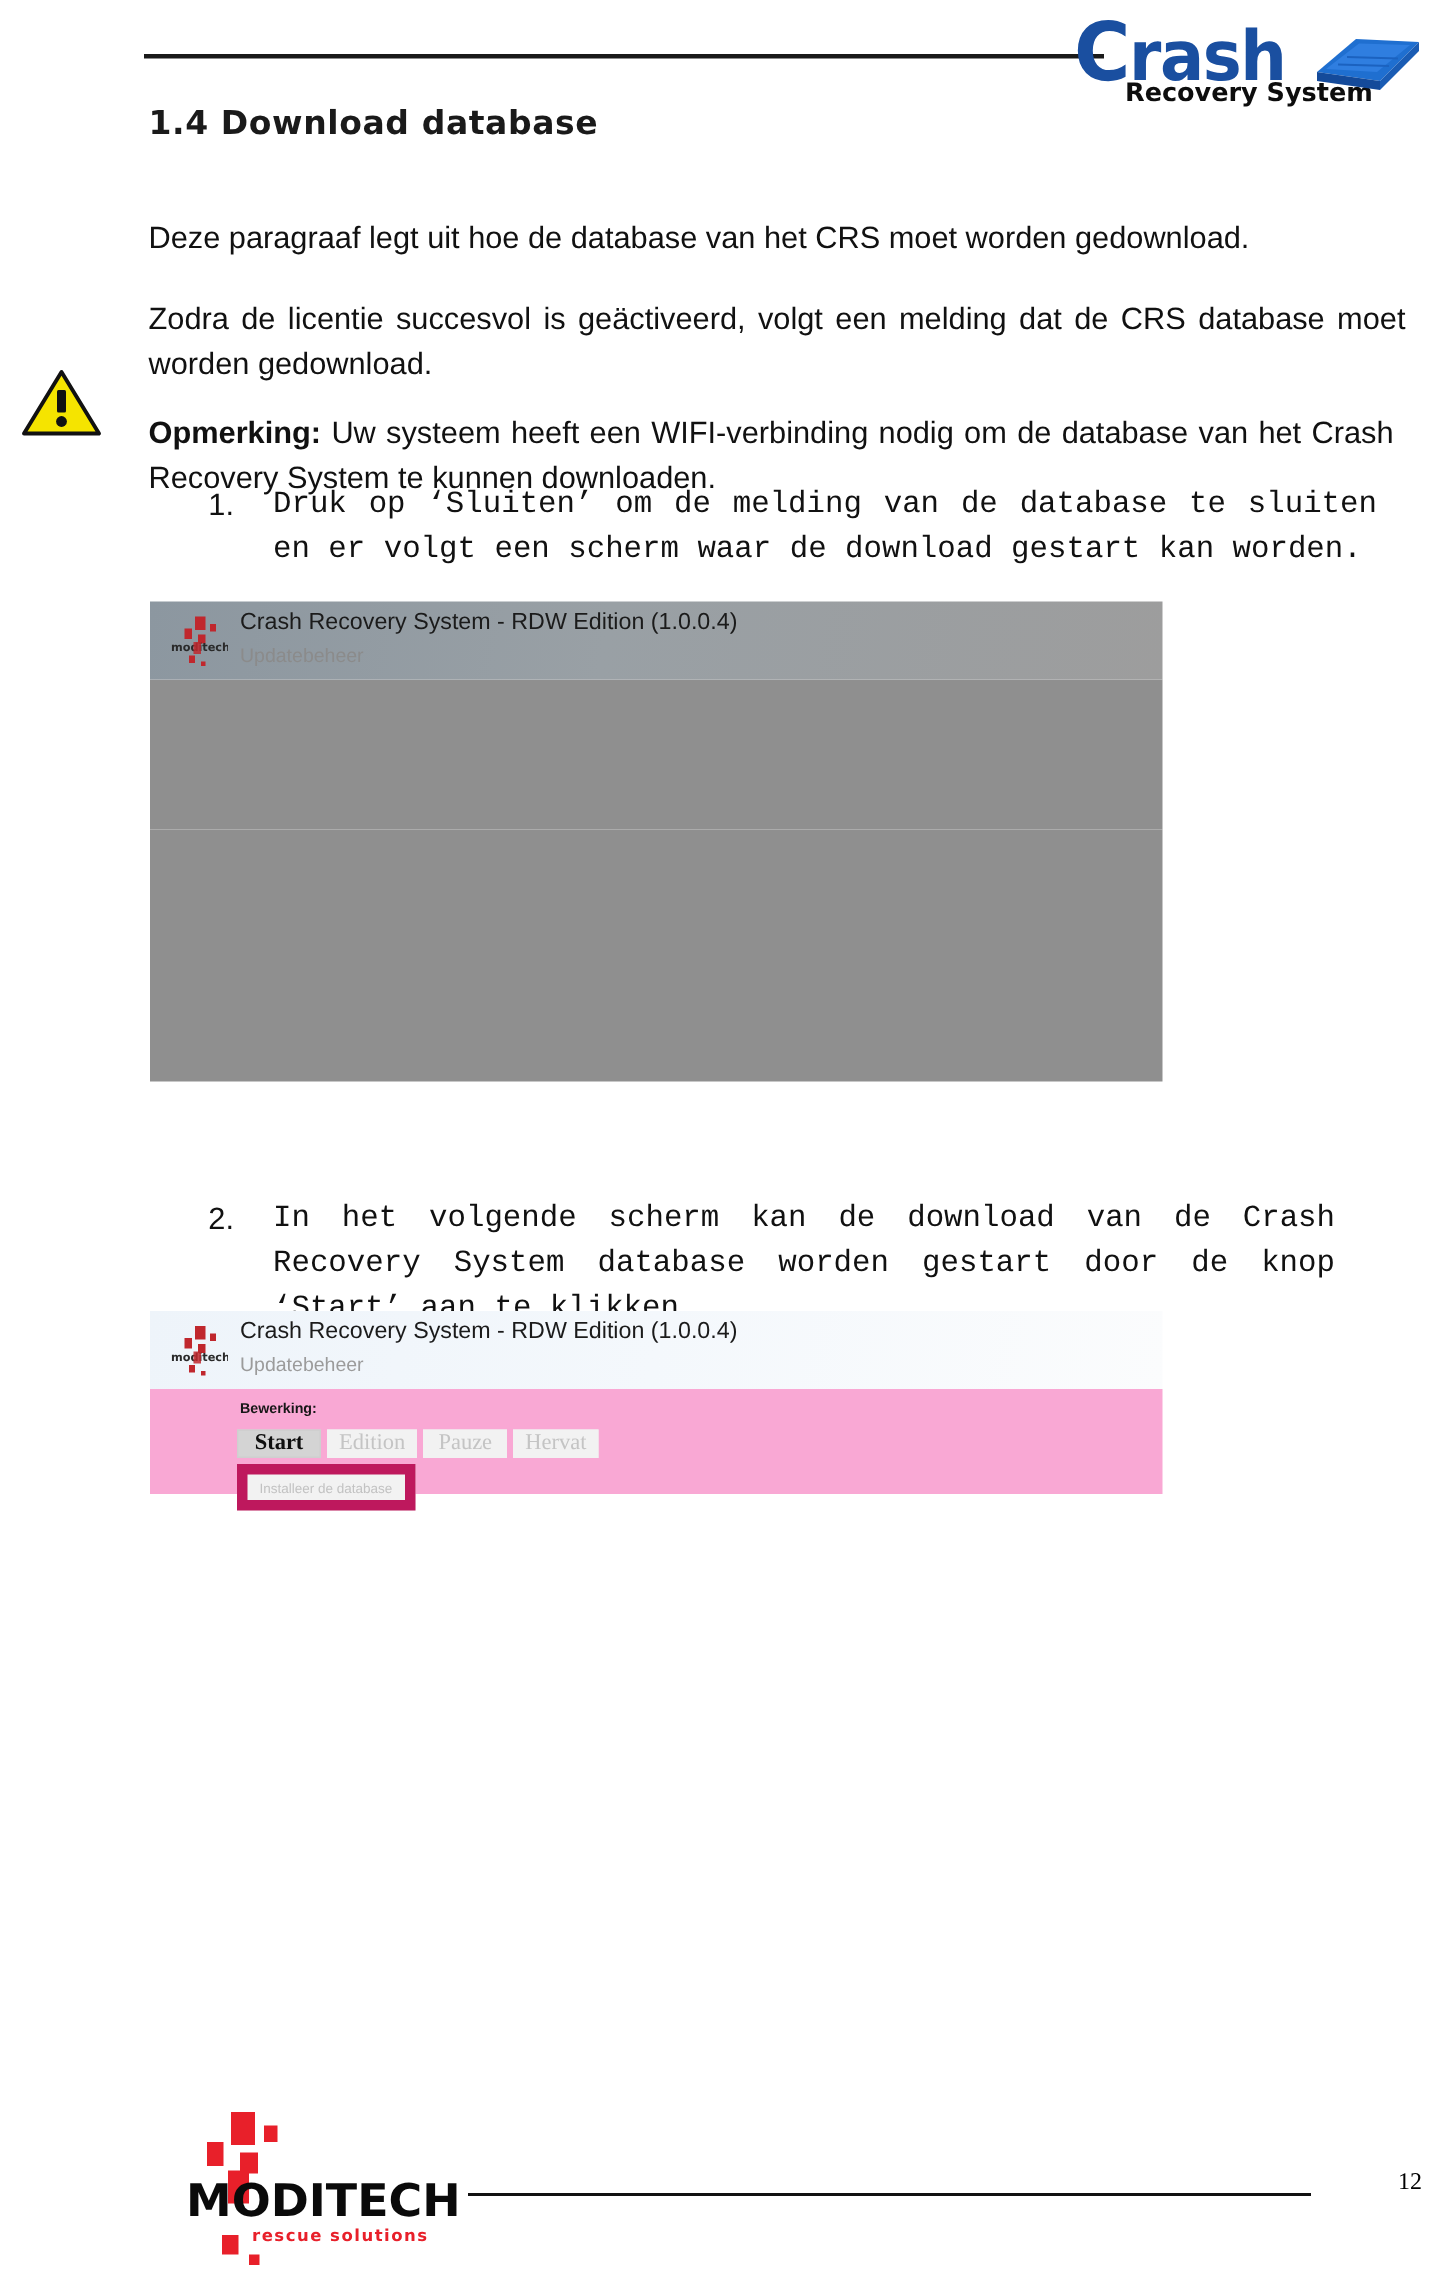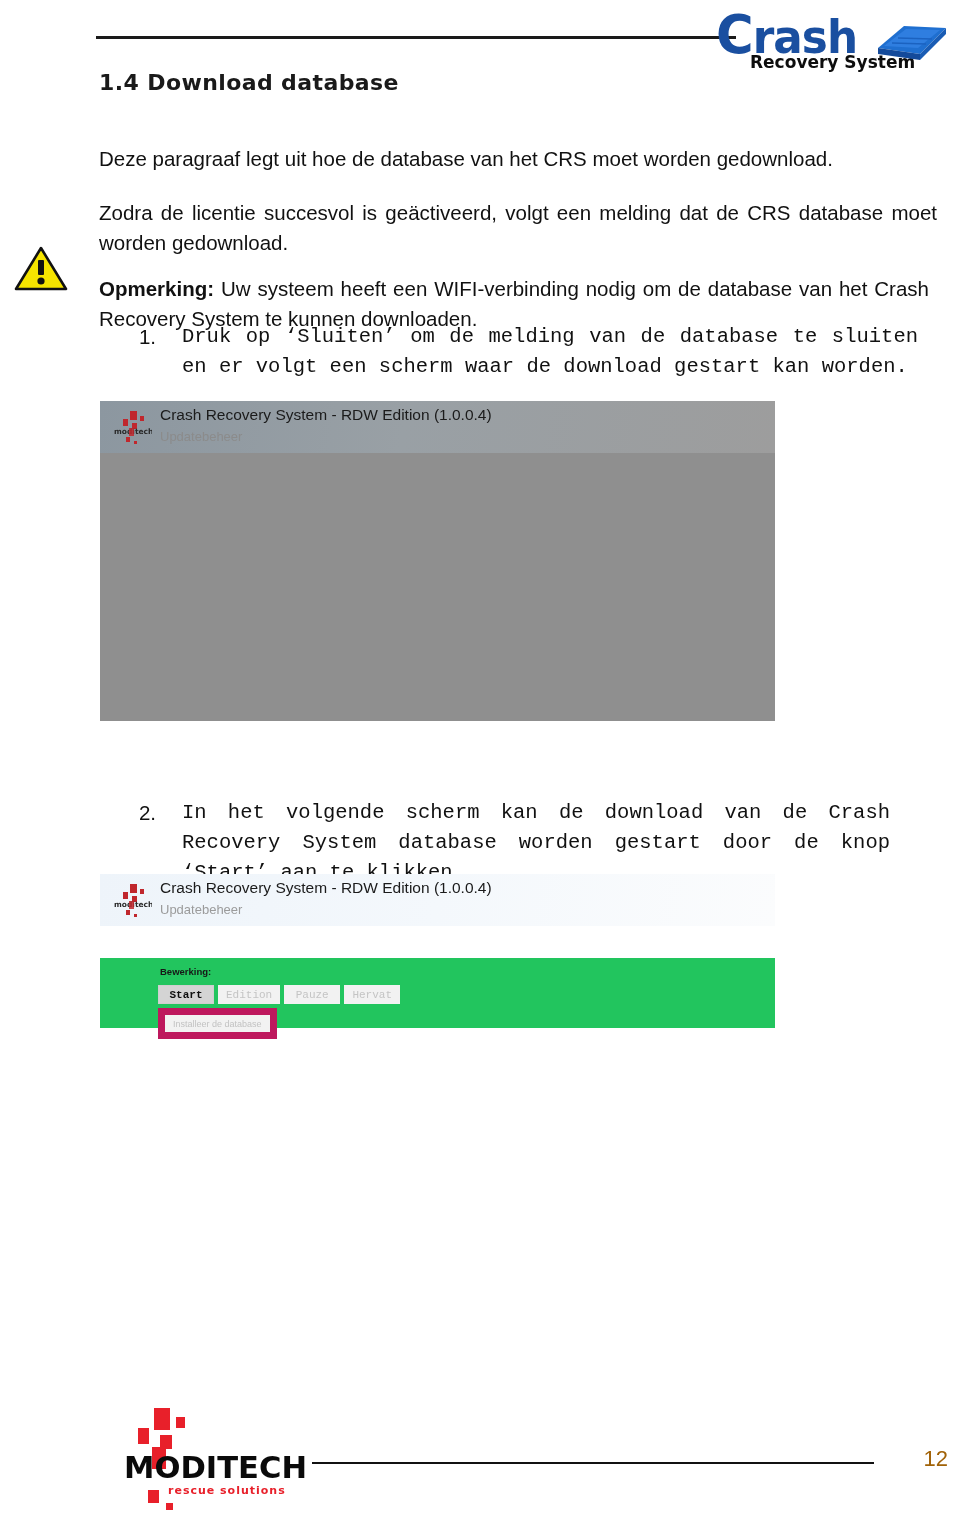--- a/index.html
+++ b/index.html
@@ -214,22 +214,21 @@
     align-items: center;
     justify-content: center;
     cursor: pointer;
   }
 
   
   .ops-area {
     position: relative;
     width: 100%;
     height: 70px;
-    background: #22c55e;
-    margin-top: 32px;
+    background: #f9a8d4;
   }
   .ops-label {
     position: absolute;
     left: 60px;
     top: 8px;
     font-family: "Liberation Sans", sans-serif;
     font-weight: bold;
     font-size: 9.5px;
     color: #171717;
   }
@@ -240,22 +239,22 @@
     display: flex;
     gap: 4px;
   }
   .ops-btn {
     height: 17px;
     min-width: 40px;
     padding: 0 7px;
     display: flex;
     align-items: center;
     justify-content: center;
-    font-family: Liberation Mono, monospace;
-    font-size: 11px;
+    font-family: Liberation Serif, serif;
+    font-size: 15px;
     background: #f2f2f2;
     color: #c4c4c4;
     border: 1px solid #f2f2f2;
     cursor: default;
   }
   .ops-btn.enabled {
     background: #d4d4d4;
     color: #0f0f0f;
     font-weight: bold;
     border: 1px solid #cfcfcf;
@@ -318,23 +317,23 @@
     left: 312px;
     top: 68px;
     width: 562px;
     height: 2px;
     background: #111;
   }
   .foot-page {
     position: absolute;
     right: 12px;
     top: 52px;
-    font-family: Liberation Sans, sans-serif;
-    font-size: 22px;
-    color: #a16207;
+    font-family: Liberation Serif, serif;
+    font-size: 16px;
+    color: #000000;
   }
 </style>
 </head>
 <body>
 
 <div class="page-header">
   <div class="header-rule"></div>
 
   <div class="brand-logo">
     <div class="brand-crash"><span class="cap">C</span><span>rash</span></div>

